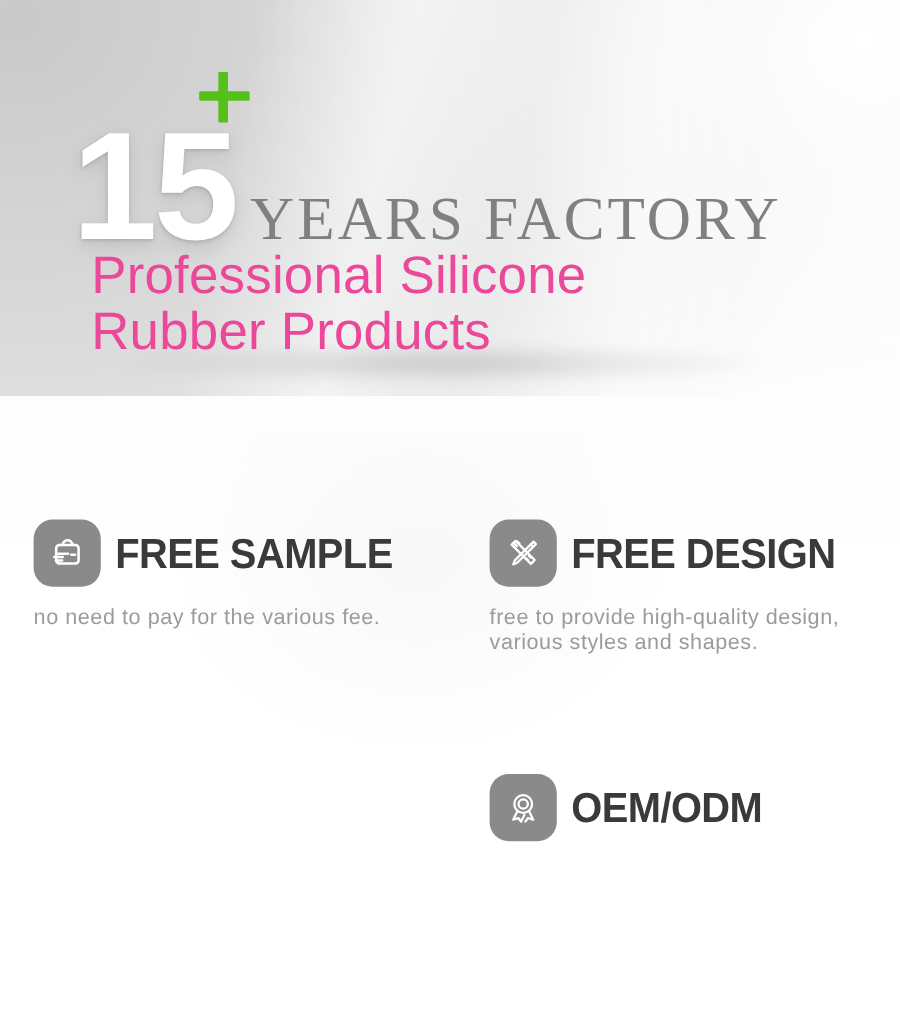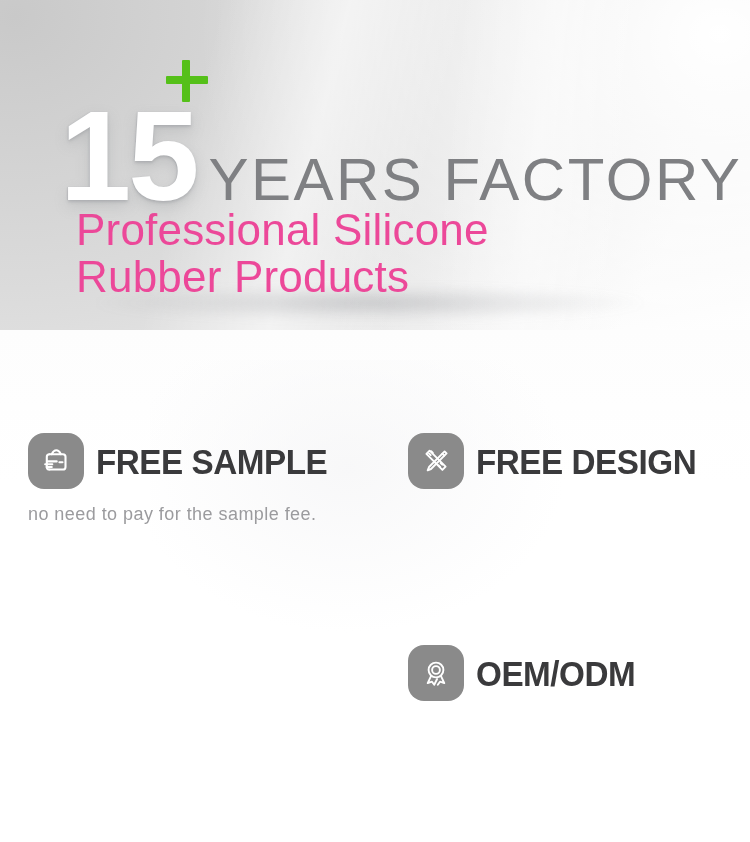--- a/index.html
+++ b/index.html
@@ -112,22 +112,22 @@
     background: #55c019;
     border-radius: 1px;
   }
   .plus-mark::before {
     left: 19px; top: 3px; width: 8px; height: 42px;
   }
   .plus-mark::after {
     left: 3px; top: 19px; width: 42px; height: 8px;
   }
   .years-factory {
-    font-family: Liberation Sans, sans-serif;
-    font-size: 60px;
+    font-family: Liberation Serif, serif;
+    font-size: 51px;
     font-weight: 300;
     line-height: 1;
     color: #7f8083;
     letter-spacing: 2.5px;
     margin-left: 12px;
     position: relative;
     z-index: 2;
   }
   .hero-sub {
     position: absolute;
@@ -232,21 +232,21 @@
               <path d="M13.8 11.2 c1.1-2.6 2.5-3.9 4.5-3.9 s3.4 1.3 4.5 3.9"></path>
               <path d="M9.1 18.4 h9.6"></path>
               <path d="M7.2 21.2 h7.1"></path>
               <path d="M8.6 24.0 h5.2"></path>
               <path d="M21.4 19.2 h3.1"></path>
             </g>
           </svg>
         </div>
         <div class="feature-title">FREE SAMPLE</div>
       </div>
-      <div class="feature-desc">no need to pay for the sample fee.</div>
+      <div class="feature-desc">no need to pay for the various fee.</div>
     </div>
 
     <div class="feature">
       <div class="feature-head">
         <div class="feature-icon">
           <svg width="36" height="36" viewBox="0 0 36 36" aria-hidden="true">
             <g fill="none" stroke="#ffffff" stroke-width="1.9" stroke-linecap="round" stroke-linejoin="round">
 
               <path d="M26.6 8.4 l2.0 2.0 -15.6 15.6 -3.3 1.3 1.3 -3.3 z"></path>
               <path d="M24.3 10.7 l2.0 2.0"></path>
@@ -254,20 +254,21 @@
               <path d="M11.6 7.7 l-3.2 3.2 16.0 16.0 3.2 -3.2 z"></path>
               <path d="M11.0 10.4 l1.7 1.7"></path>
               <path d="M13.2 8.2 l1.7 1.7"></path>
               <path d="M22.6 20.0 l1.7 1.7"></path>
               <path d="M20.4 22.2 l1.7 1.7"></path>
             </g>
           </svg>
         </div>
         <div class="feature-title">FREE DESIGN</div>
       </div>
+      <div class="feature-desc narrow">free to provide high-quality design, various styles and shapes.</div>
     </div>
 
     <div class="feature">
     </div>
 
     <div class="feature">
       <div class="feature-head">
         <div class="feature-icon">
           <svg width="36" height="36" viewBox="0 0 36 36" aria-hidden="true">
             <g fill="none" stroke="#ffffff" stroke-width="1.9" stroke-linecap="round" stroke-linejoin="round">

